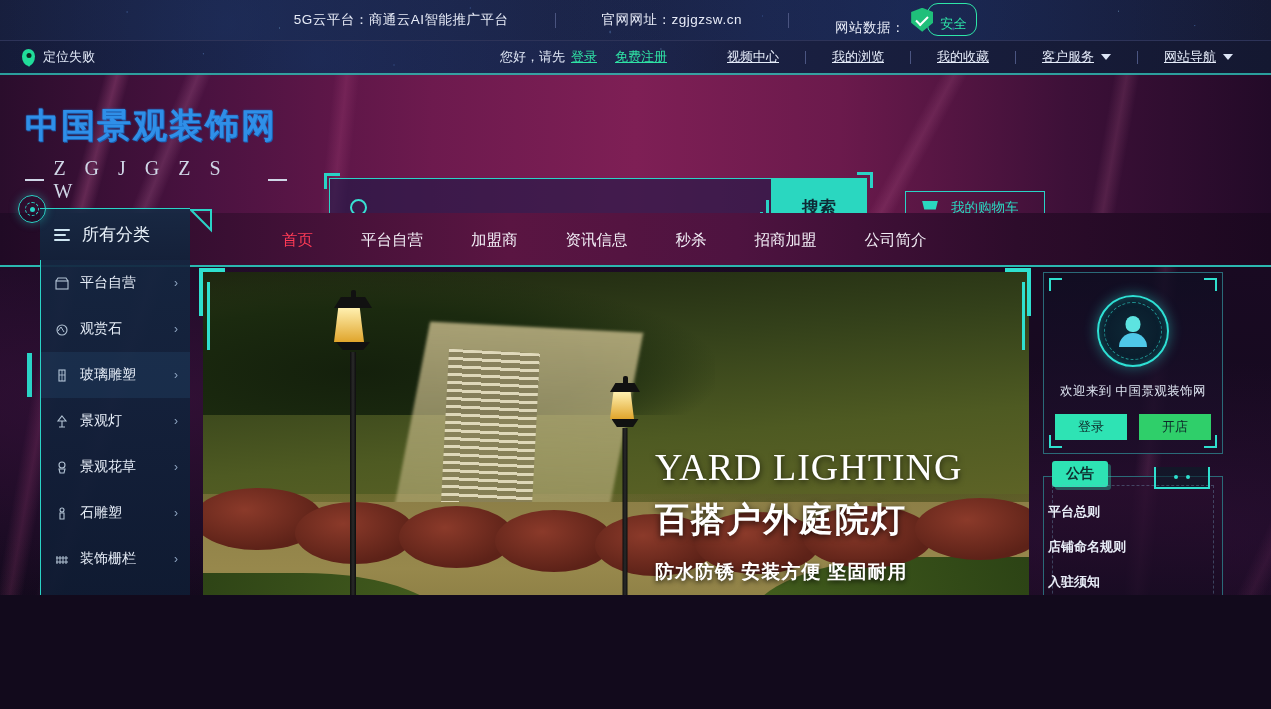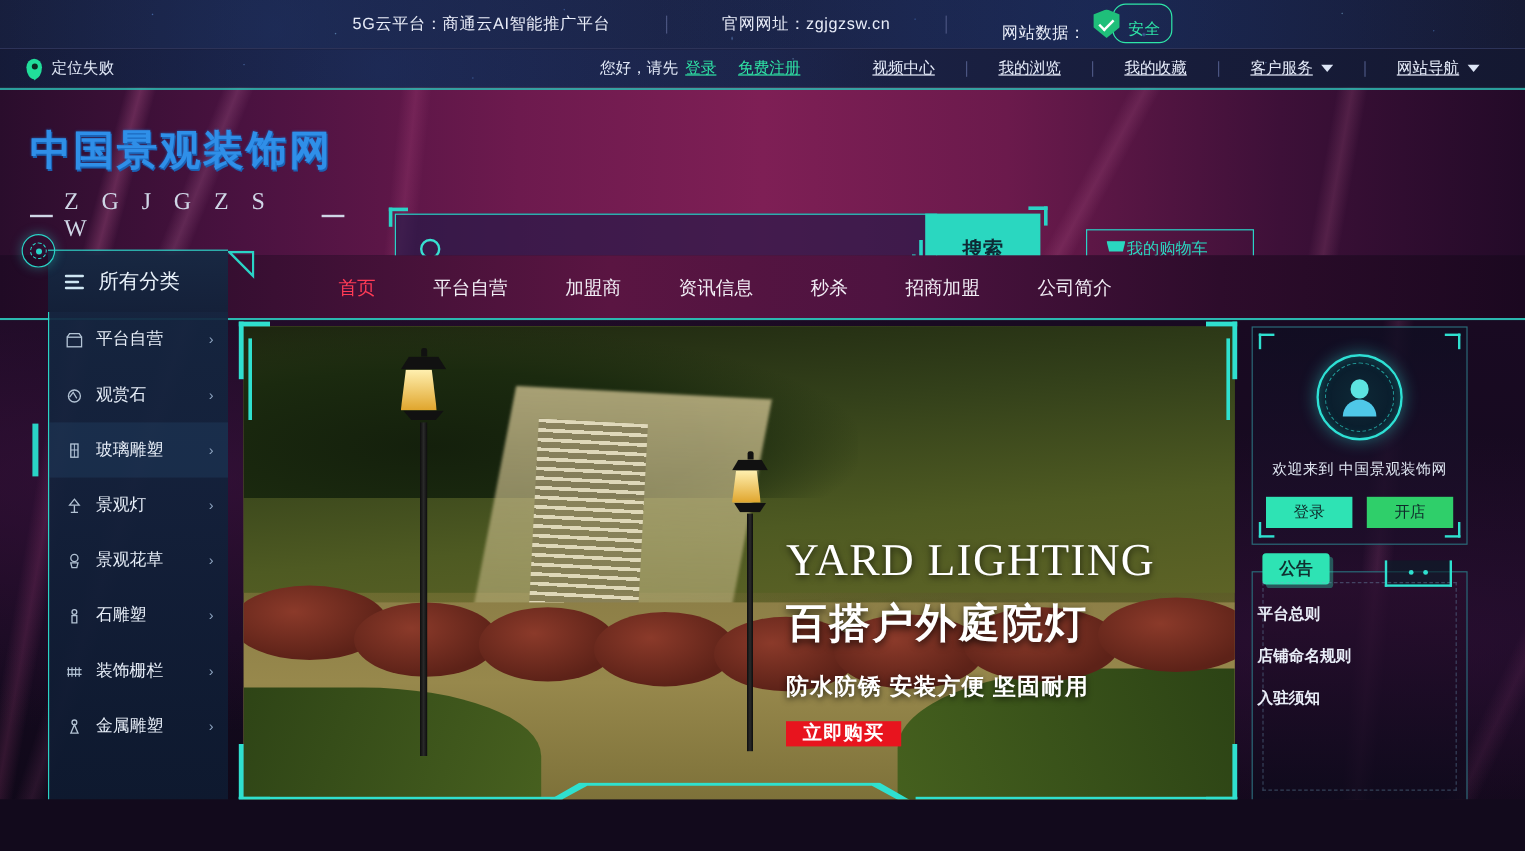--- a/index.html
+++ b/index.html
@@ -3,21 +3,21 @@
 <meta charset="utf-8">
 <style>
   * { box-sizing: border-box; margin: 0; padding: 0; }
   html, body {
     width: 1271px; height: 709px;
     overflow: hidden;
     font-family: "Liberation Sans", "DejaVu Sans", sans-serif;
     background: #120a1c;
     color: #e6e9f5;
   }
-  .page { position: relative; width: 1271px; height: 666px; overflow: hidden; }
+  .page { position: relative; width: 1271px; height: 595px; overflow: hidden; }
 
   
   .topbar {
     position: absolute; top: 0; left: 0; width: 1271px; height: 41px;
     background:
       radial-gradient(circle at 18% 60%, rgba(40,70,140,.35), transparent 42%),
       radial-gradient(circle at 72% 30%, rgba(30,60,130,.30), transparent 40%),
       linear-gradient(90deg,#14172e 0%, #1a2142 35%, #1b2346 60%, #161a34 100%);
     border-bottom: 1px solid #2d3358;
     display: flex; align-items: center; justify-content: center;
@@ -139,21 +139,21 @@
     font-family: "Liberation Sans", sans-serif;
   }
   .brk { position:absolute; width: 16px; height: 16px; border-color: #2ad3c6; border-style: solid; border-width: 0; }
   .brk.tl { left:-6px; top:-6px; border-left-width:3px; border-top-width:3px; }
   .brk.tr { right:-6px; top:-6px; border-right-width:3px; border-top-width:3px; }
   .eq { position:absolute; right: 98px; bottom: 2px; display:flex; align-items:flex-end; gap:3px; }
   .eq span { width:3px; background:#2ad3c6; display:block; }
 
   .cart {
     position: absolute; left: 905px; top: 118px; width: 140px; height: 33px;
-    border: 1px solid #2ad3c6; display: flex; align-items: center; gap: 0; padding-left: 14px;
+    border: 1px solid #2ad3c6; display: flex; align-items: center; gap: 12px; padding-left: 14px;
     color: #2ad7c0; font-size: 13.5px; cursor: pointer;
   }
   .cart-ico { width: 19px; height: 14px; position: relative; }
   .cart-ico::before {
     content:""; position:absolute; left:2px; top:0; width:16px; height:9px;
     background:#2ad7c0; clip-path: polygon(0 0,100% 0,86% 100%,14% 100%);
   }
   .cart-ico::after {
     content:""; position:absolute; left:4px; bottom:-3px; width:4px; height:4px; border-radius:50%;
     background:#2ad7c0; box-shadow: 7px 0 0 #2ad7c0;

